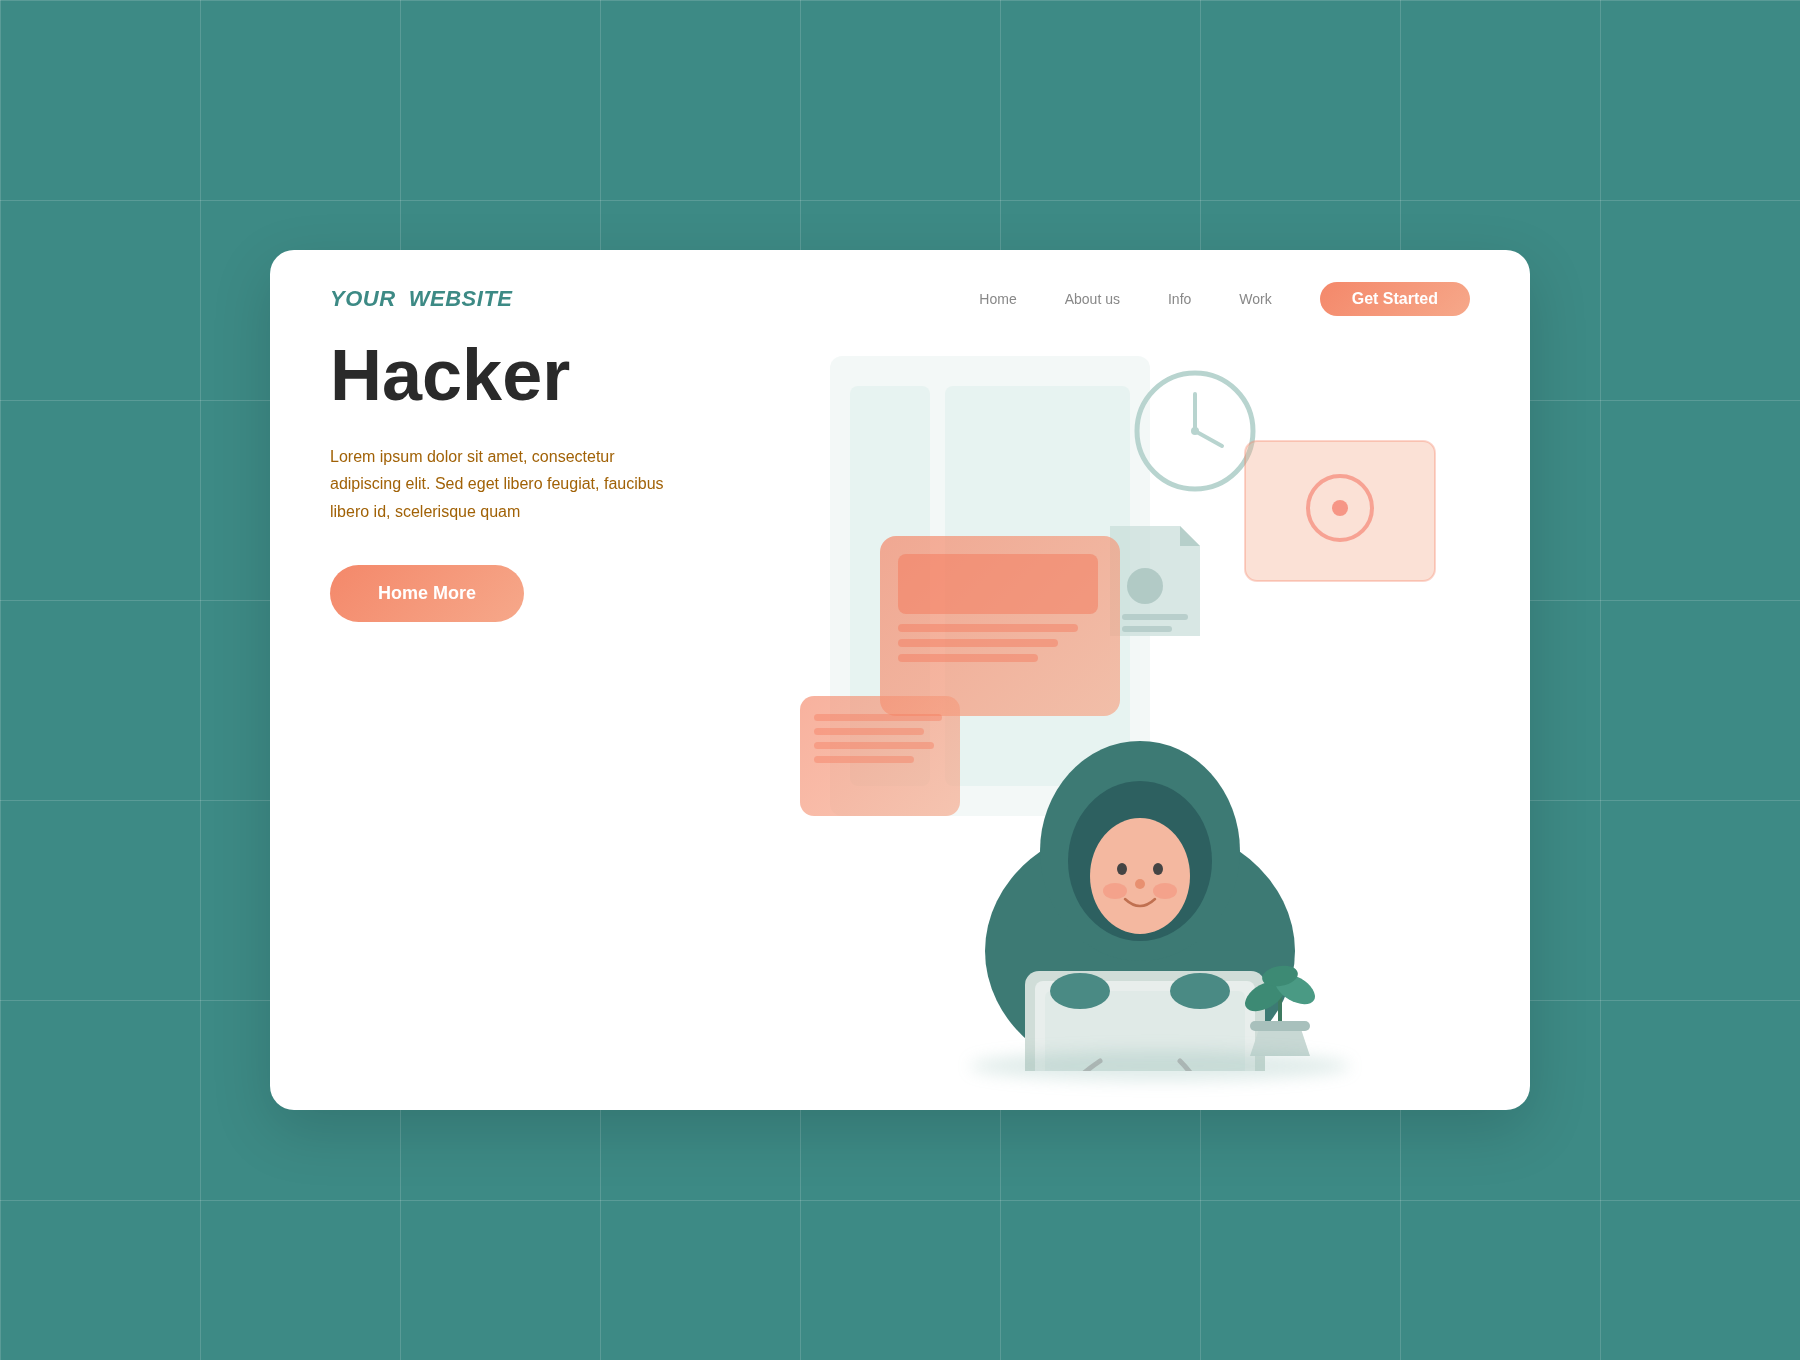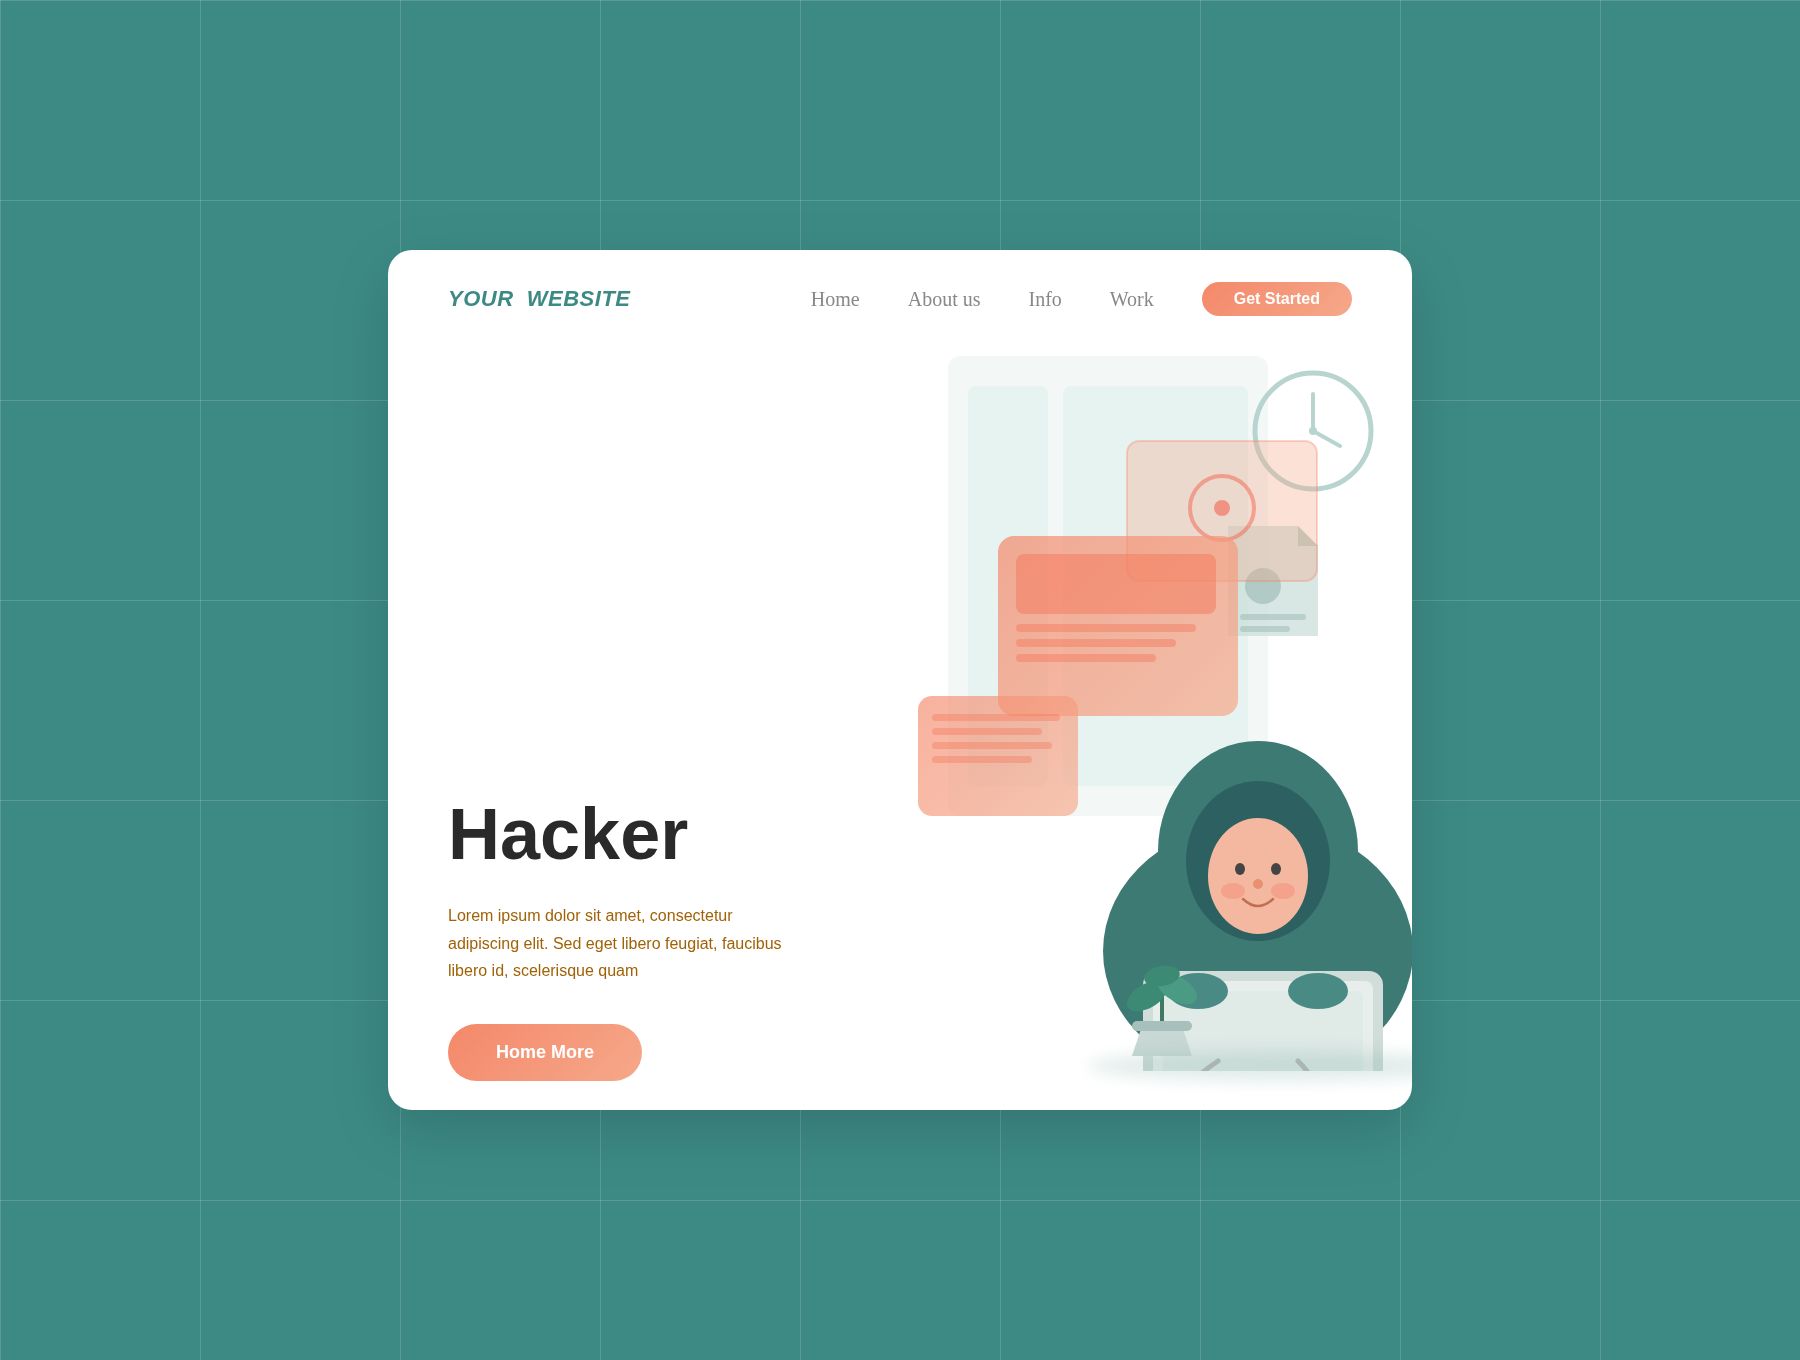--- a/index.html
+++ b/index.html
@@ -13,21 +13,21 @@
         linear-gradient(90deg, rgba(255,255,255,0.15) 1px, transparent 1px);
       background-size: 200px 200px;
       display: flex;
       align-items: center;
       justify-content: center;
       font-family: 'Segoe UI', Arial, sans-serif;
       overflow: hidden;
     }
 
     .card {
-      width: 1024px;
+      width: 1260px;
       height: 860px;
       background: #fff;
       border-radius: 24px;
       box-shadow: 0 20px 60px rgba(0,0,0,0.15);
       display: flex;
       flex-direction: column;
       overflow: hidden;
       position: relative;
     }
 
@@ -56,43 +56,42 @@
     }
 
     .nav-links {
       display: flex;
       align-items: center;
       gap: 48px;
     }
 
     .nav-link {
       color: #888;
-      font-size: 20px;
+      font-size: 14px;
       cursor: pointer;
       text-decoration: none;
-      font-family: Liberation Serif, serif;
     }
 
     .btn-get-started {
       background: linear-gradient(135deg, #f4886a, #f6a88a);
       color: #fff;
       border: none;
       border-radius: 30px;
       padding: 8px 32px;
       font-size: 16px;
       font-weight: 700;
       cursor: pointer;
       white-space: nowrap;
     }
 
     
     .hero {
       flex: 1;
       display: flex;
-      align-items: flex-end;
+      align-items: flex-start;
       padding: 0 60px 29px 60px;
       position: relative;
     }
 
     .hero-text {
       flex: 0 0 380px;
       z-index: 10;
       position: relative;
     }
 

